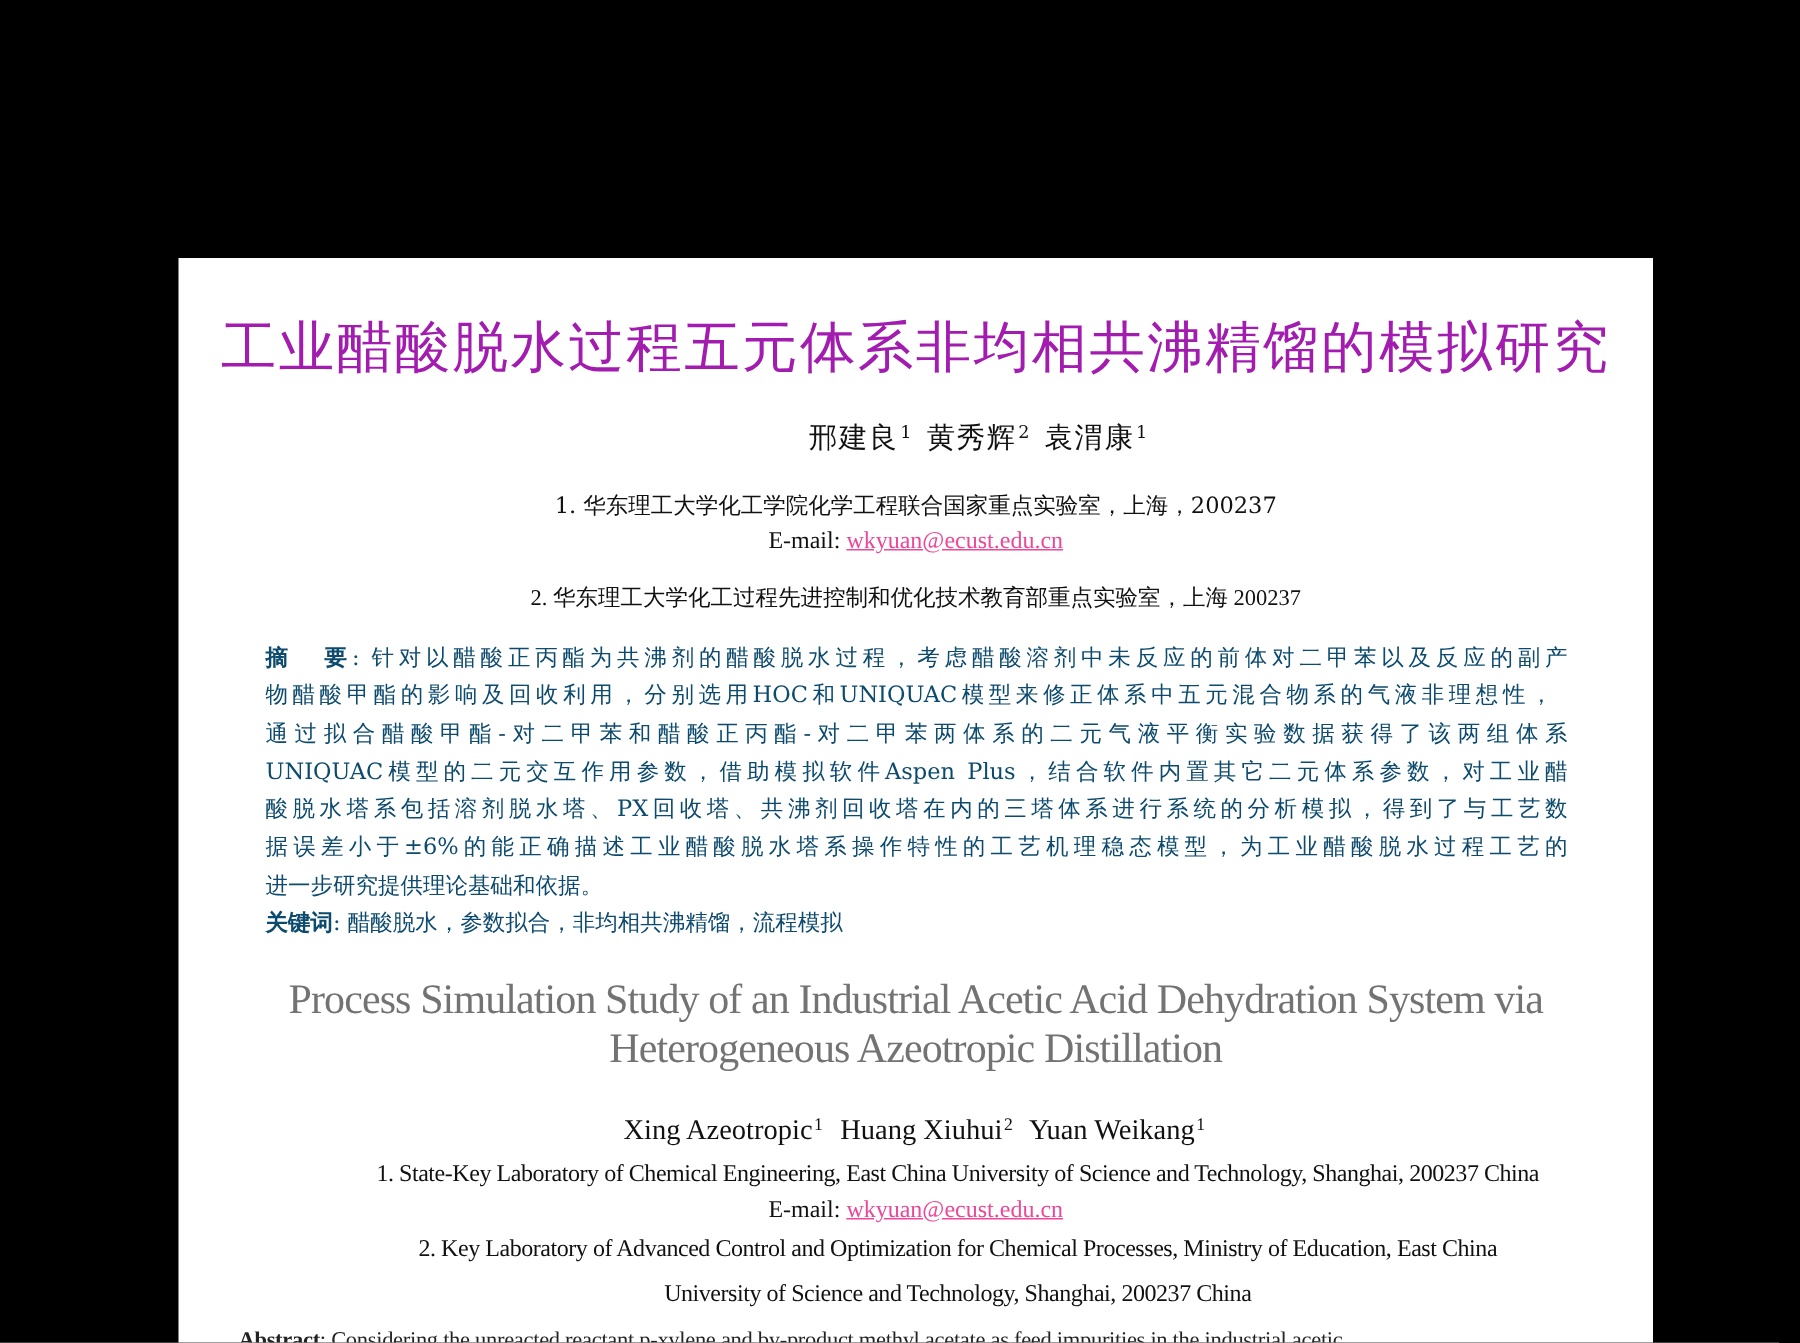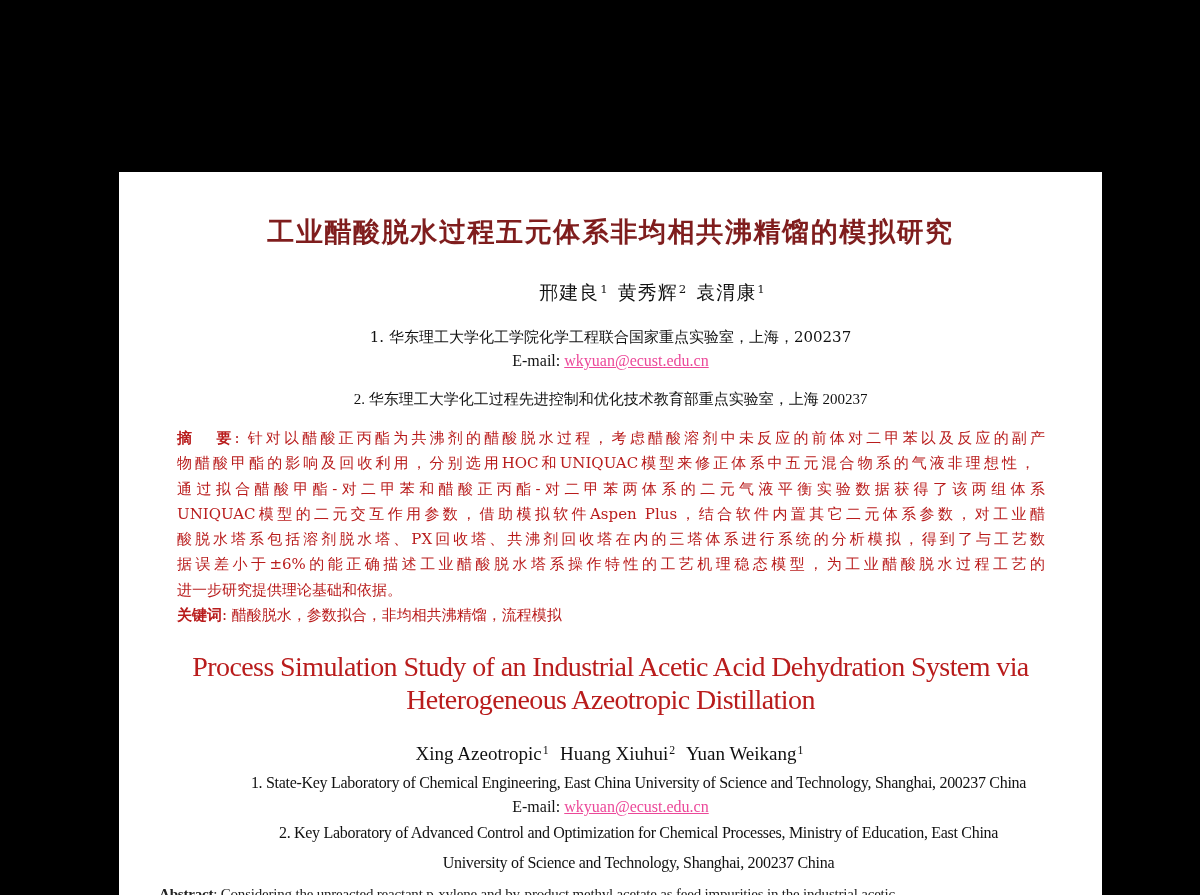--- a/index.html
+++ b/index.html
@@ -26,25 +26,25 @@
     .abs {
       position: absolute;
       left: 0;
       width: 983px;
       text-align: center;
       white-space: nowrap;
     }
     .cn-title {
       top: 38px;
       font-family: "DejaVu Sans", sans-serif;
-      font-weight: bold;
-      font-size: 27px;
+      font-weight: normal;
+      font-size: 37px;
       letter-spacing: 1.6px;
       line-height: 44px;
-      color: #7f1d1d;
+      color: #a21caf;
     }
     .cn-authors {
       top: 106px;
       font-family: "DejaVu Serif", serif;
       font-size: 19px;
       line-height: 28px;
       letter-spacing: 1px;
       padding-left: 43px;
     }
     sup {
@@ -72,21 +72,21 @@
       text-decoration: underline;
     }
     .abstract-block {
       position: absolute;
       left: 58px;
       width: 868px;
       top: 254px;
       font-family: "DejaVu Serif", serif;
       font-size: 15px;
       line-height: 25.3px;
-      color: #b91c1c;
+      color: #0c4a6e;
     }
     .abstract-line {
       display: block;
       text-align: justify;
       text-align-last: justify;
       white-space: nowrap;
       height: 25.3px;
       overflow: visible;
     }
     .abstract-line.last {
@@ -99,21 +99,21 @@
     .label-gap {
       display: inline-block;
       width: 18px;
     }
     .en-title {
       top: 478px;
       font-family: "Liberation Serif", serif;
       font-size: 28px;
       line-height: 33px;
       letter-spacing: -0.6px;
-      color: #b91c1c;
+      color: #737373;
     }
     .en-authors {
       top: 570px;
       font-family: "Liberation Serif", serif;
       font-size: 19px;
       line-height: 24px;
     }
     .en-aff {
       font-family: "Liberation Serif", serif;
       font-size: 16px;

